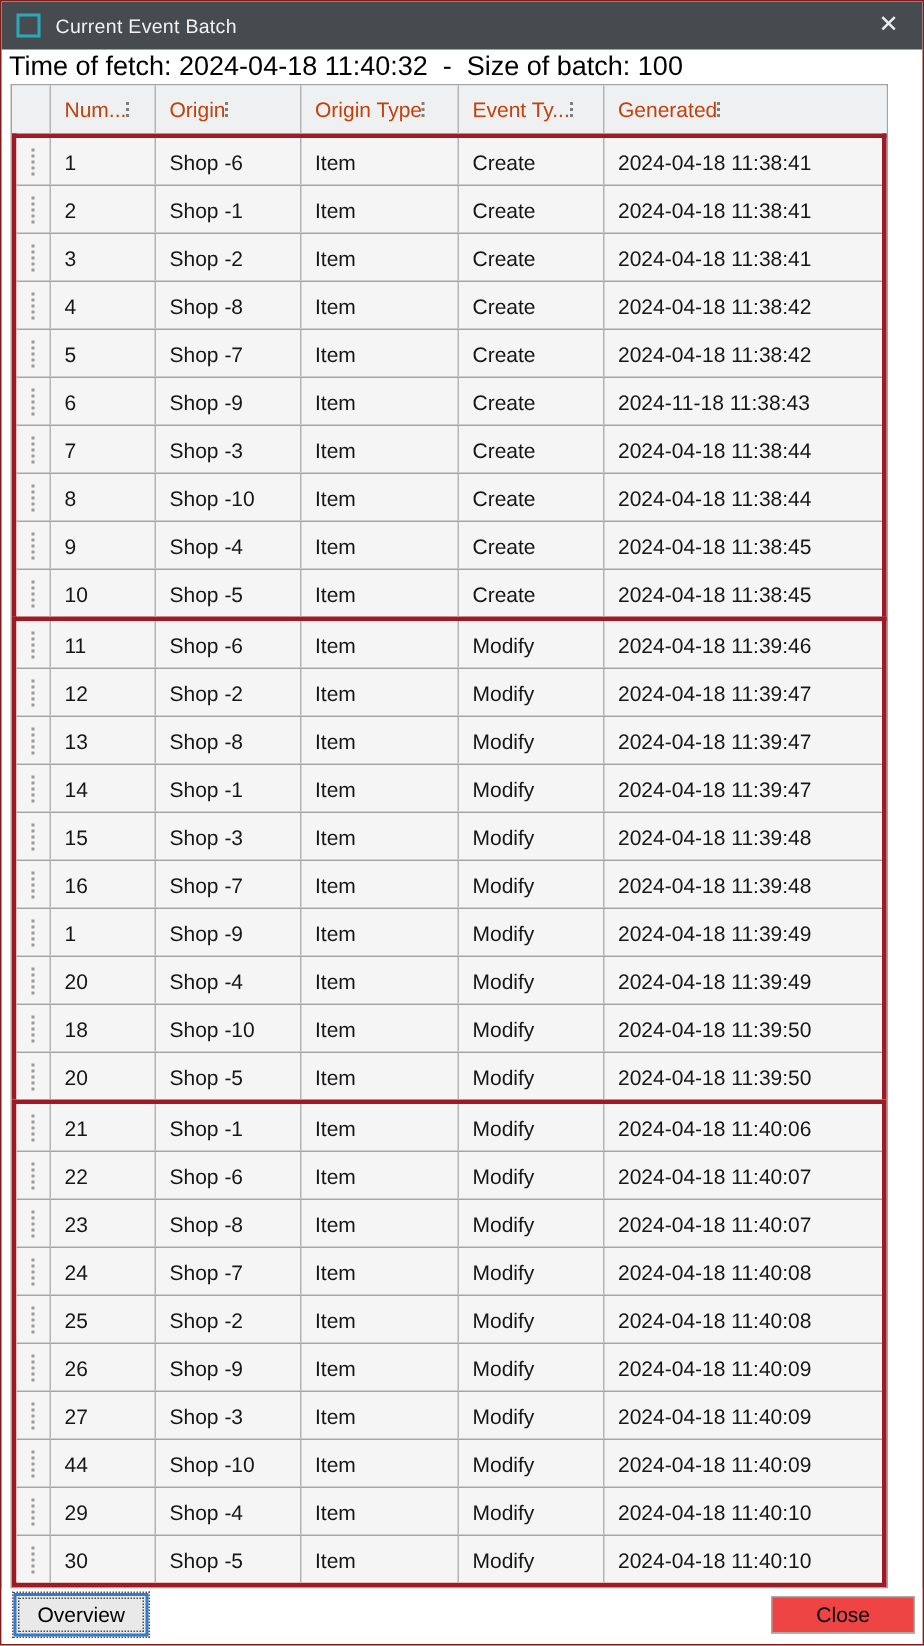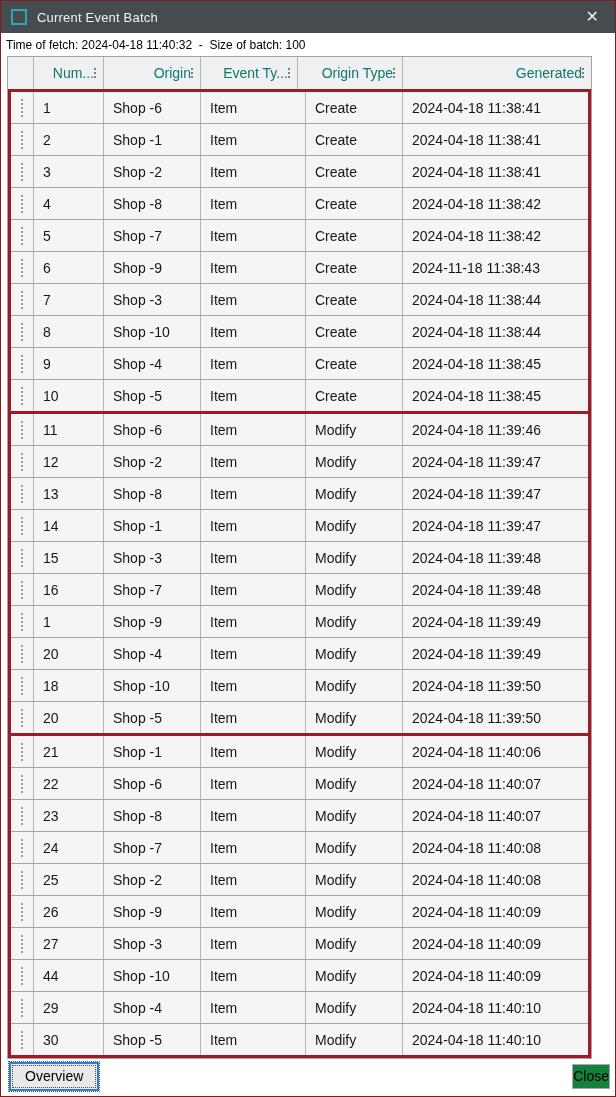--- a/index.html
+++ b/index.html
@@ -12,46 +12,46 @@
   
   .titlebar{
     flex:none;height:32px;background:var(--titlebar,#464b50);color:#f2f2f2;
     display:flex;align-items:center;padding:0 10px;gap:10px;font-size:13px;
   }
   .title-icon{flex:none;width:12px;height:12px;border:2px solid var(--teal,#2aa9bd);background:transparent;}
   .title-text{flex:1;letter-spacing:.2px;}
   .close-x{flex:none;font-size:16px;line-height:1;color:#ececec;padding:2px 6px;cursor:default;}
   
   .infobar{flex:none;height:23px;display:flex;align-items:center;padding-left:5px;
-    font-size:12px;color:#000;white-space:pre;}
+    font-size:18px;color:#000;white-space:pre;}
   
   .grid{flex:none;margin-left:6px;margin-right:23px;border:1px solid #a3a3a3;background:#fff;}
   .header-row{display:flex;height:32px;background:#eef0f2;}
-  .hcell{box-sizing:border-box;display:flex;align-items:center;justify-content:flex-end;
-    border-left:1px solid #b4b4b4;padding:0 7px 0 9px;font-size:14px;color:#0f766e;overflow:hidden;white-space:nowrap;}
+  .hcell{box-sizing:border-box;display:flex;align-items:center;justify-content:flex-start;
+    border-left:1px solid #b4b4b4;padding:0 7px 0 9px;font-size:14px;color:#c2410c;overflow:hidden;white-space:nowrap;}
   .hcell.first{border-left:none;width:25px;padding:0;}
   .w-num{width:70px}.w-origin{width:97px}.w-otype{width:105px}.w-etype{width:97px}.w-gen{flex:1}
   .group{border:3px solid var(--red,#9e1b26);border-bottom:none;}
   .group:last-child{border-bottom:3px solid var(--red,#9e1b26);}
   .row{display:flex;height:32px;box-sizing:border-box;background:#f5f5f5;border-top:1px solid #a5a5a5;}
   .row:first-child{height:31px;border-top:none;}
   .cell{box-sizing:border-box;display:flex;align-items:center;font-size:14px;color:#161616;
     padding:0 6px 0 9px;border-left:1px solid #b4b4b4;overflow:hidden;white-space:nowrap;}
   .cell.handle{width:22px;border-left:none;justify-content:center;padding:0;}
   .col-num{width:70px}.col-origin{width:97px}.col-origin_type{width:105px}
   .col-event_type{width:97px}.col-generated{flex:1}
   
   .dots{display:inline-flex;flex-direction:column;gap:2px;flex:none;}
   .dots i{display:block;width:2px;height:2px;background:#7e7e7e;}
   .dots.dots5 i{background:#9a9a9a;}
   
   .footer{flex:1;display:flex;align-items:center;justify-content:space-between;
     padding:0 5px 2px 8px;background:#fff;}
-  .btn{font-family:inherit;font-size:14px;color:#000;background:#15803d;
-    border:1px solid #a9a9a9;padding:3px 0;line-height:1.2;}
+  .btn{font-family:inherit;font-size:14px;color:#000;background:#ef4444;
+    border:1px solid #a9a9a9;padding:3px 29px;line-height:1.2;}
   .btn-overview{background:#e9e9e9;border:2px solid var(--blue,#2f7cd4);padding:0;
     outline:1px dotted #555;}
   .btn-overview .inner{display:block;border:1px dotted #4a4a4a;margin:1px;padding:2px 12px;
     font-size:14px;line-height:1.2;}
 </style>
 </head>
 <body>
 
 <div class="window">
 
@@ -77,30 +77,30 @@
           </span>
       </div>
       <div class="hcell w-origin">
         <span>Origin</span>
         <span class="dots">
             <i></i>
             <i></i>
             <i></i>
           </span>
       </div>
+      <div class="hcell w-otype">
+        <span>Origin Type</span>
+        <span class="dots">
+            <i></i>
+            <i></i>
+            <i></i>
+          </span>
+      </div>
       <div class="hcell w-etype">
         <span>Event Ty...</span>
-        <span class="dots">
-            <i></i>
-            <i></i>
-            <i></i>
-          </span>
-      </div>
-      <div class="hcell w-otype">
-        <span>Origin Type</span>
         <span class="dots">
             <i></i>
             <i></i>
             <i></i>
           </span>
       </div>
       <div class="hcell w-gen">
         <span>Generated</span>
         <span class="dots">
             <i></i>

